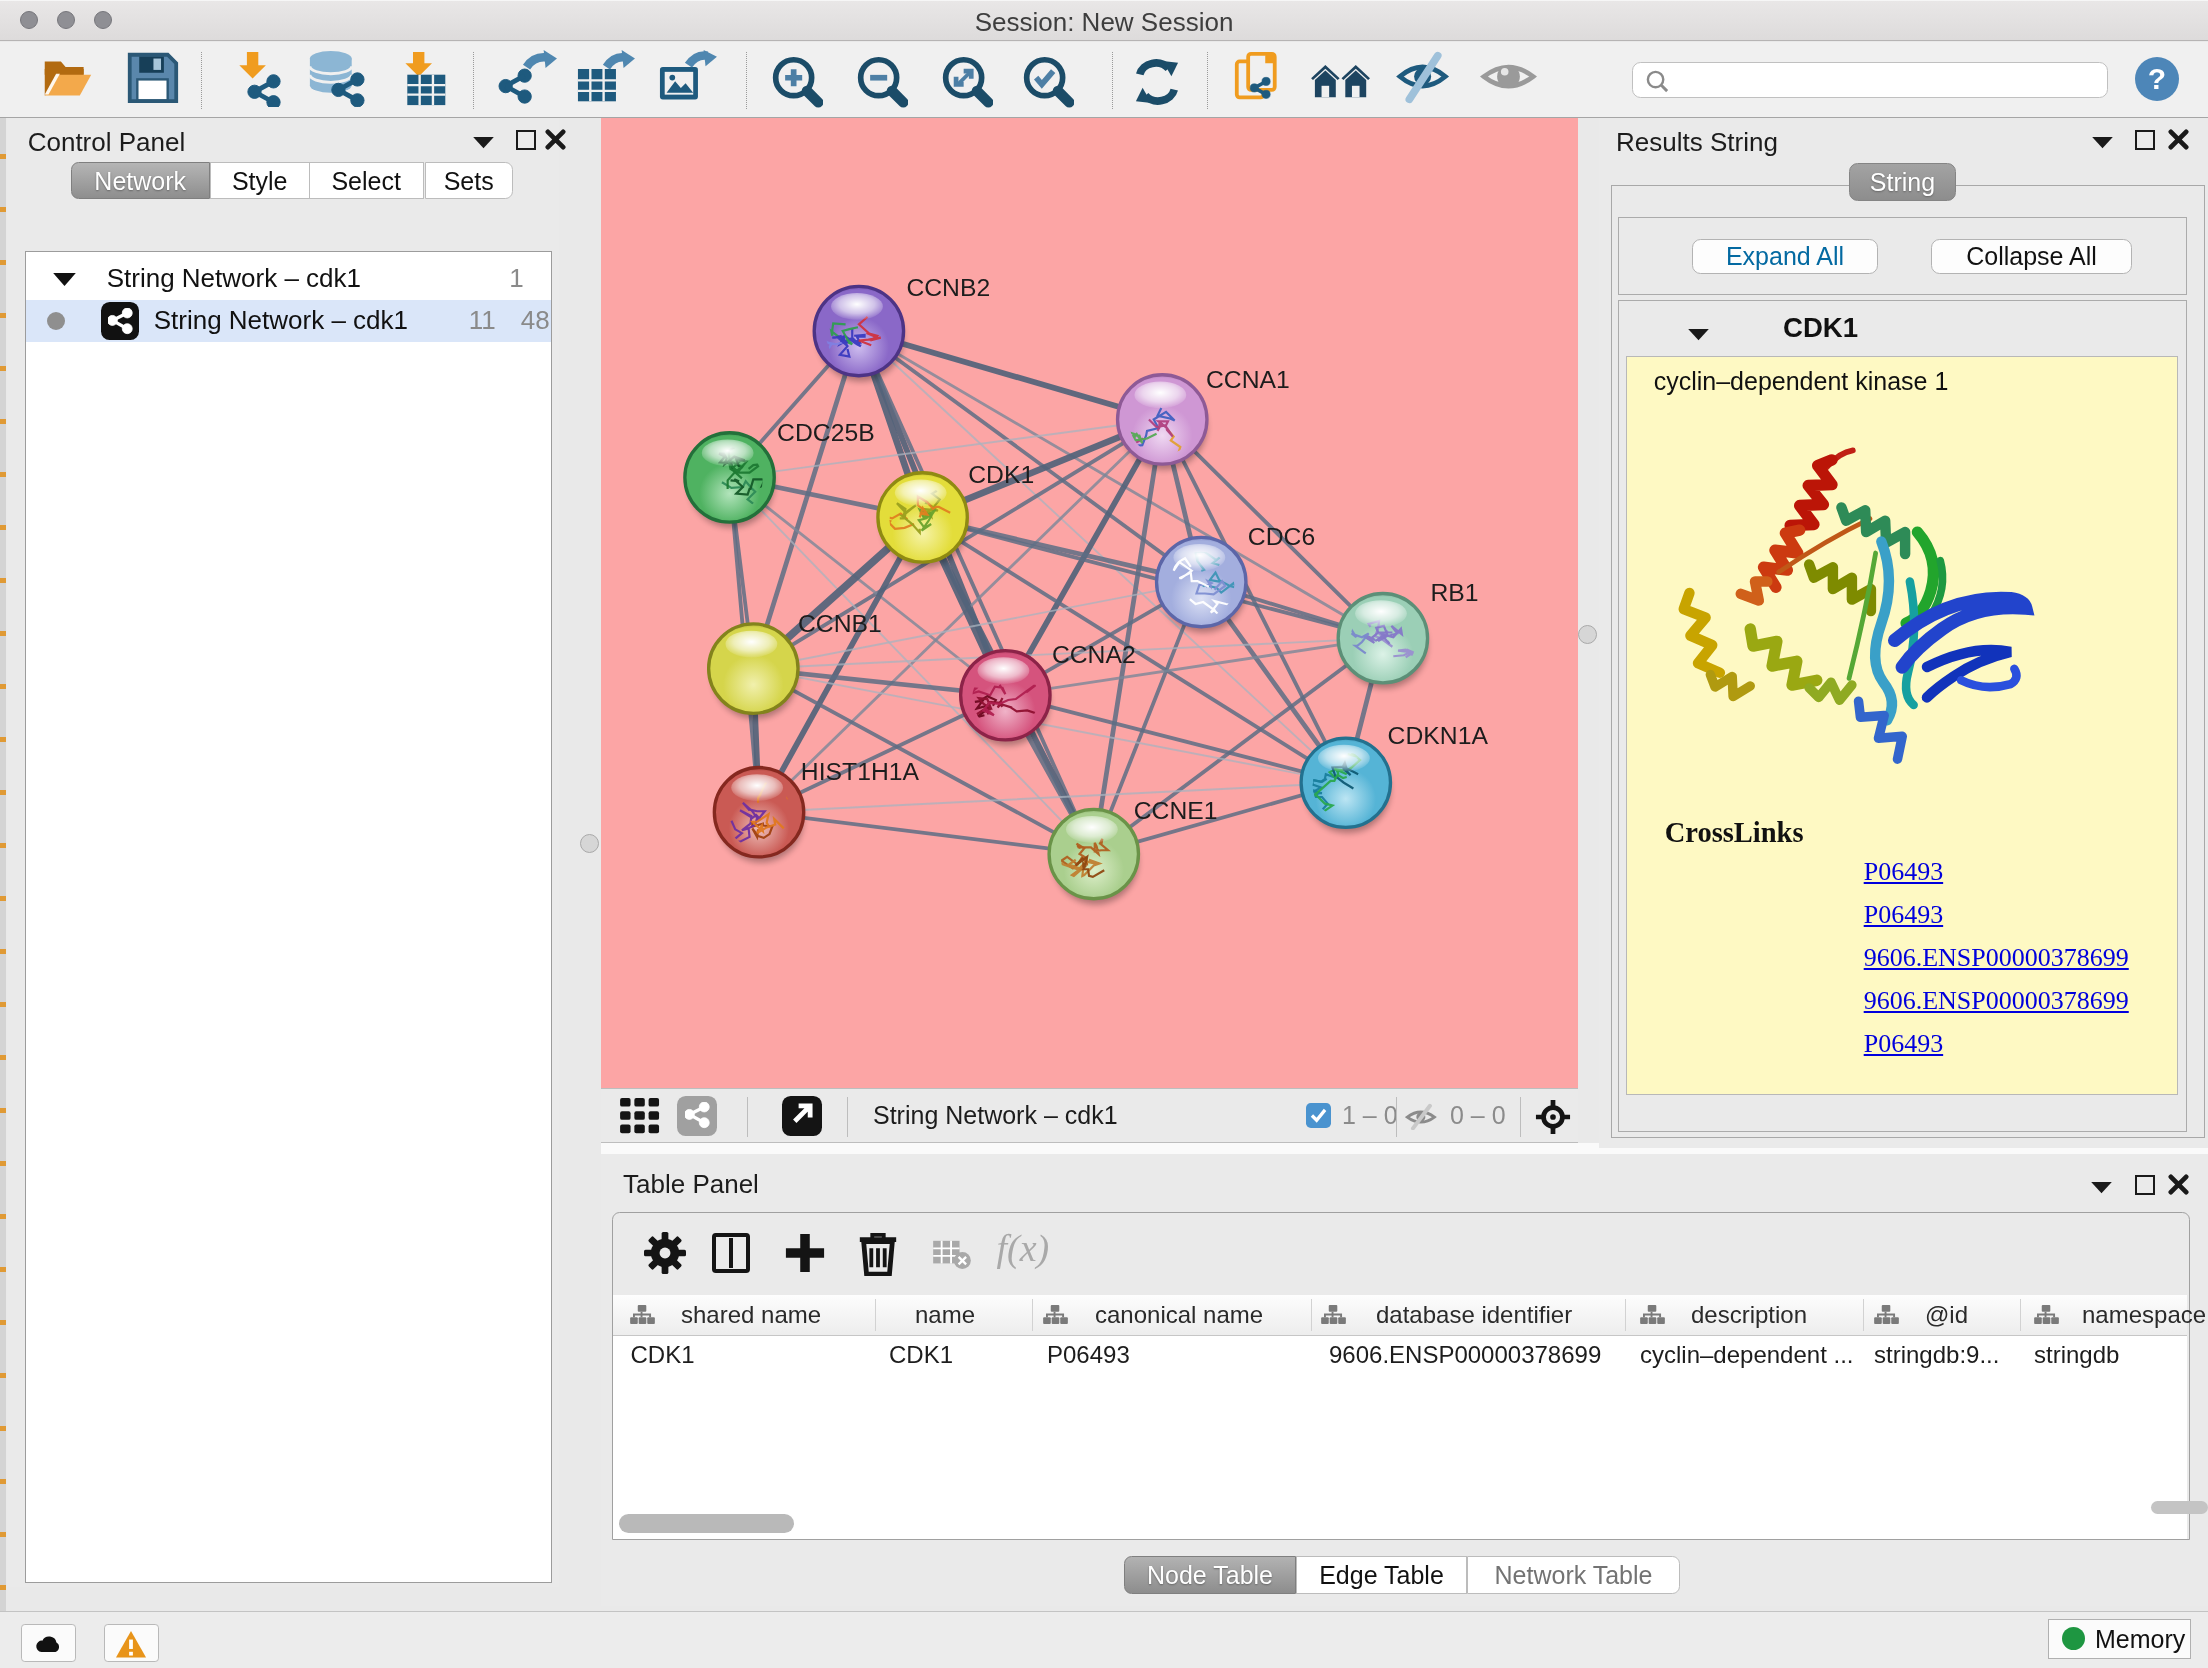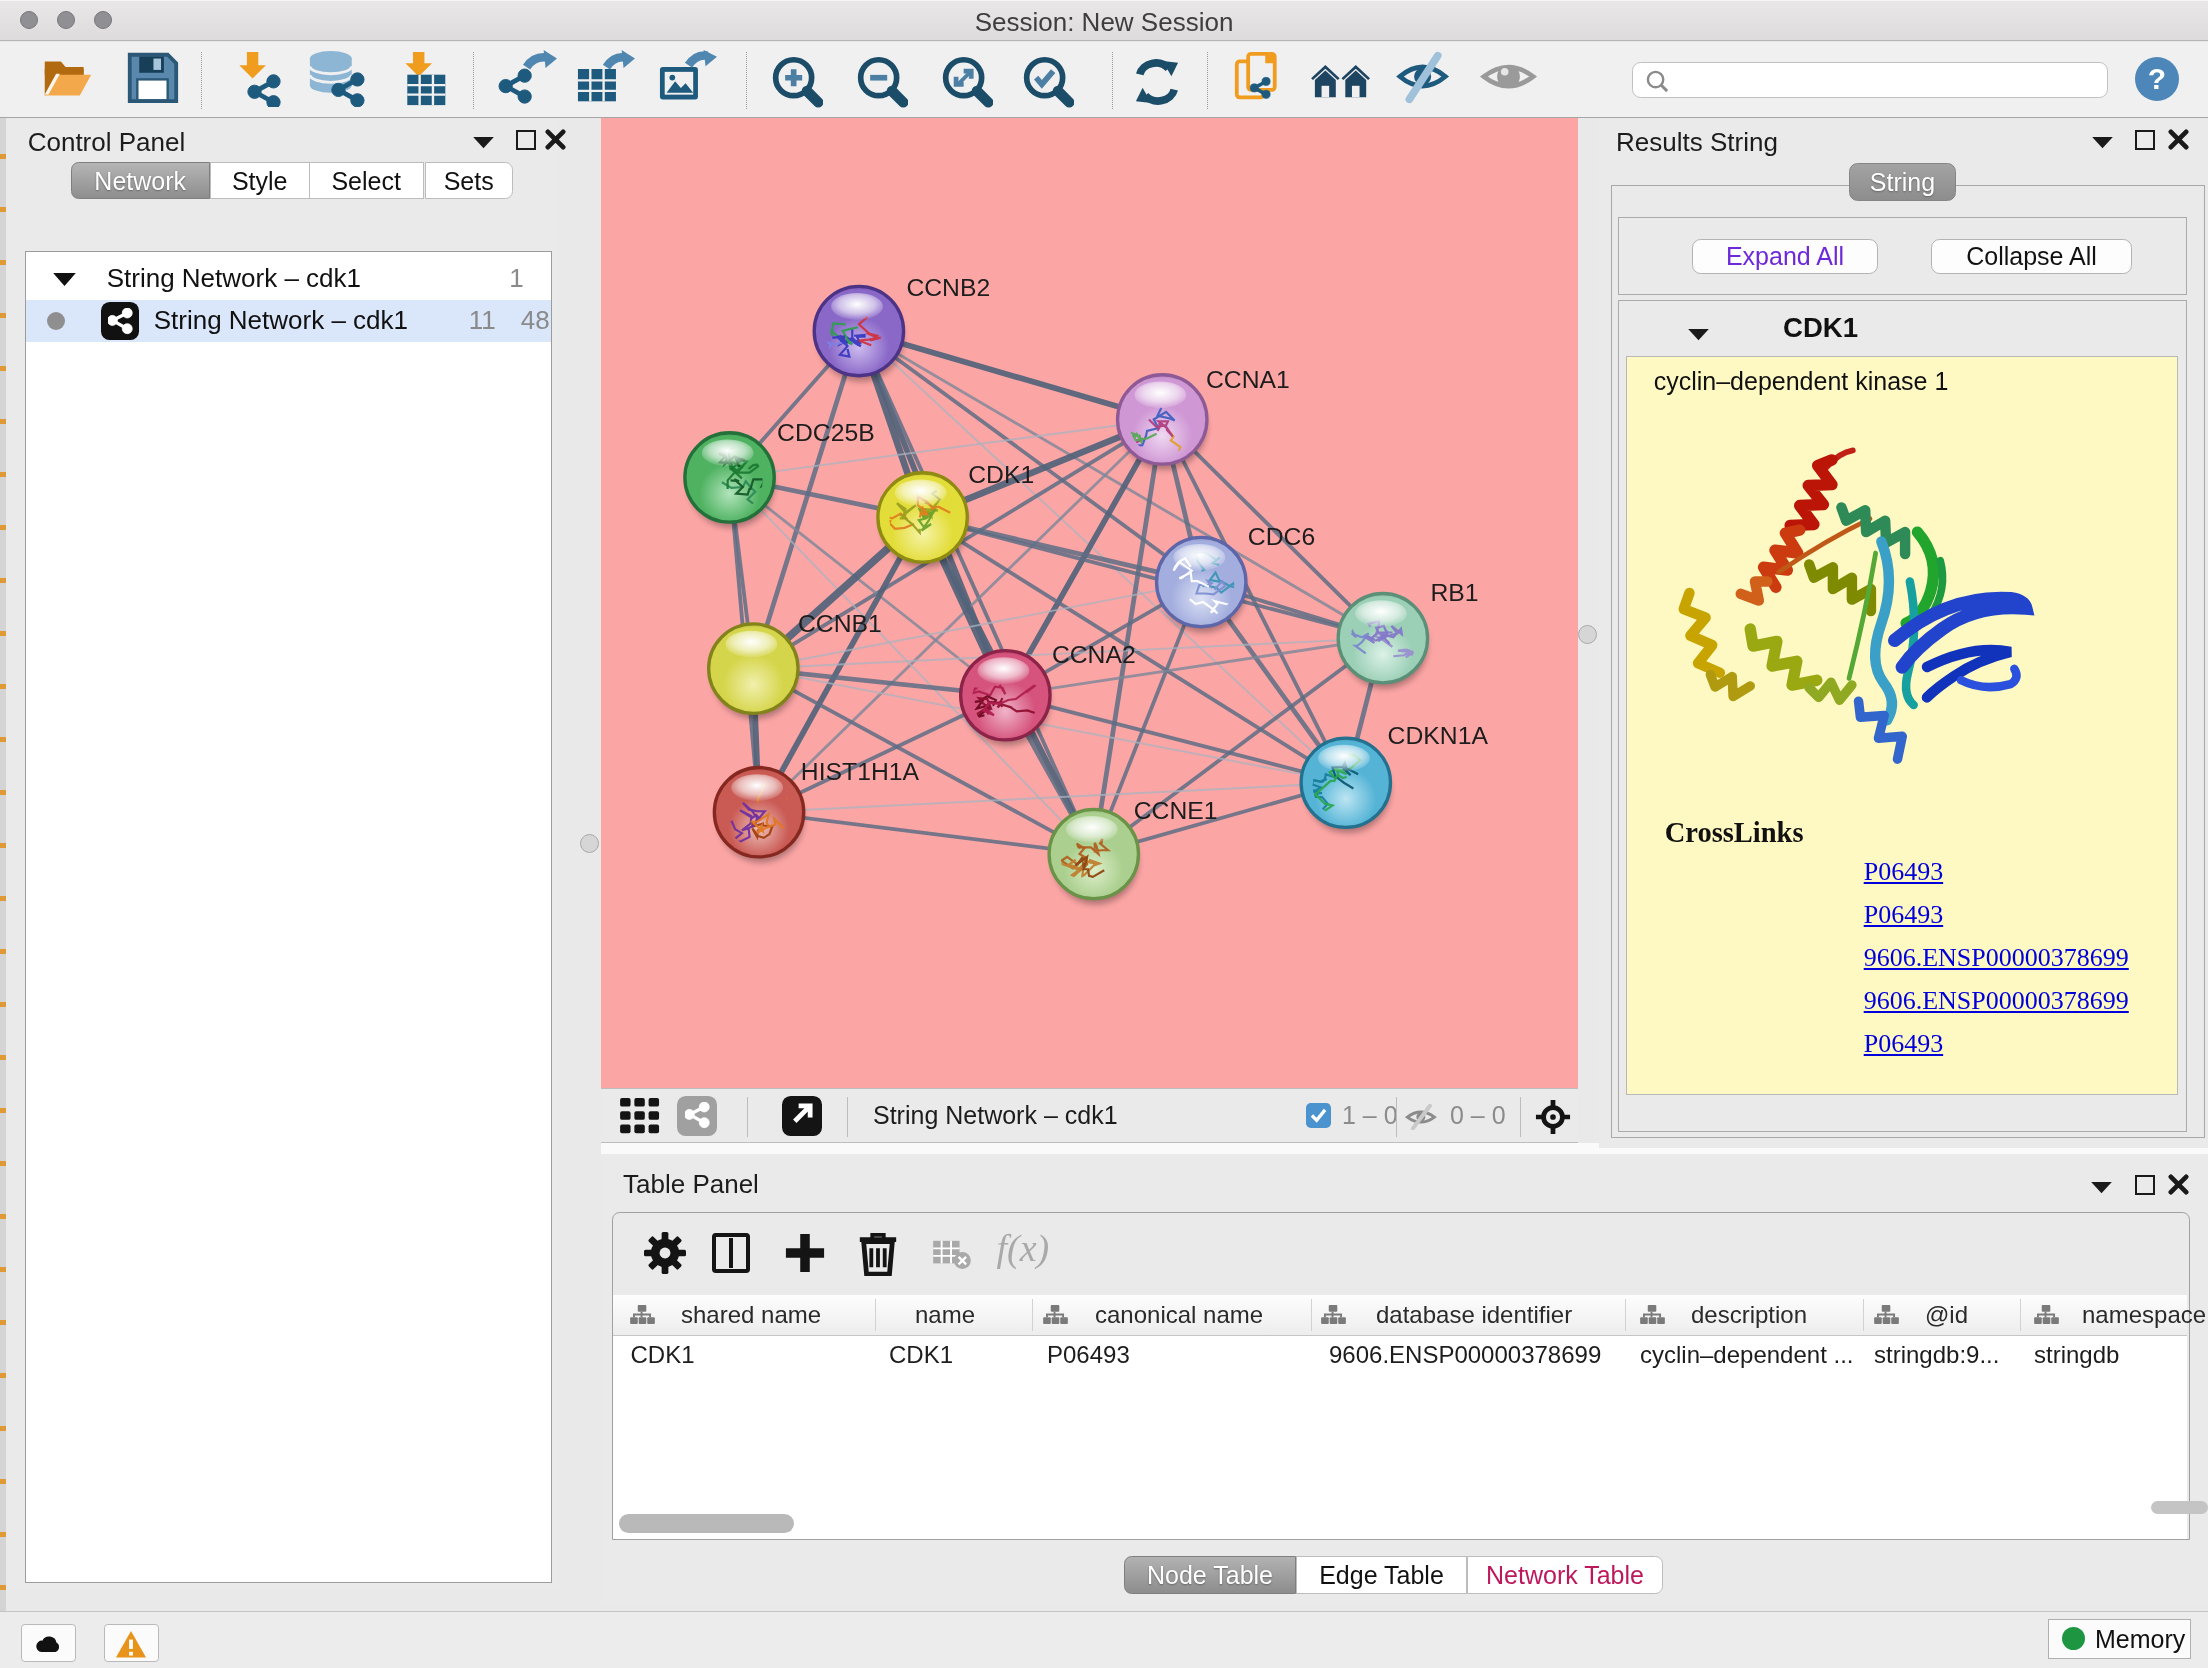--- a/index.html
+++ b/index.html
@@ -561,21 +561,21 @@
  <svg class="abs" style="left:491px;top:17px" width="25" height="15" viewBox="0 0 26 16">
       <path d="M2 2 h22 l-11 12z" fill="#1a1a1a"></path>
     </svg>
  <div class="abs" style="left:536px;top:12.4px;width:20px;height:20px;border:2.9px solid #1a1a1a"></div>
  <svg class="abs" style="left:569px;top:11.4px" width="21" height="21" viewBox="0 0 22 22">
       <path d="M3 3 L19 19 M19 3 L3 19" stroke="#1a1a1a" stroke-width="5" stroke-linecap="round"></path>
     </svg>
  <div class="abs" style="left:250px;top:45px;width:107px;height:38px;background:linear-gradient(#a3a3a3,#8d8d8d);border:1px solid #858585;border-radius:8.6px;color:#fff;font-size:25px;text-align:center;line-height:36px;text-shadow:0 1px 1.9px #666;z-index:2">String</div>
  <div class="abs" style="left:12.4px;top:67px;width:594px;height:953px;border:1.9px solid #a8a8a8"></div>
  <div class="abs" style="left:19px;top:99px;width:569px;height:78px;border:1.9px solid #ababab">
-   <div class="abs" style="left:73px;top:21px;width:186px;height:35px;background:#fdfdfd;border:1.9px solid #b3b3b3;border-radius:8.6px;font-size:25px;text-align:center;line-height:32px;color:#6d28d9">Expand All</div>
+   <div class="abs" style="left:73px;top:21px;width:186px;height:35px;background:#fdfdfd;border:1.9px solid #b3b3b3;border-radius:8.6px;font-size:25px;text-align:center;line-height:32px;color:#0369a1">Expand All</div>
    <div class="abs" style="left:312px;top:21px;width:201px;height:35px;background:#fdfdfd;border:1.9px solid #b3b3b3;border-radius:8.6px;font-size:25px;text-align:center;line-height:32px;color:#111">Collapse All</div>
  </div>
  <div class="abs" style="left:19px;top:182px;width:569px;height:832px;border:1.9px solid #ababab">
    <svg class="abs" style="left:67px;top:26px" width="25" height="15" viewBox="0 0 26 16">
         <path d="M2 2 h22 l-11 12z" fill="#1a1a1a"></path>
       </svg>
    <div class="abs" style="left:164px;top:10.5px;font-size:27.6px;font-weight:bold;color:#111">CDK1</div>
    <div class="abs" style="left:6.7px;top:55px;width:552px;height:739px;background:#fef9c3;border:1.9px solid #b8b8b8">
      <div class="abs" style="left:27px;top:9.5px;font-size:25px;color:#111">cyclin–dependent kinase 1</div>
      <div class="abs" style="left:38px;top:460px;font-family:'Liberation Serif',serif;font-size:28.5px;font-weight:bold;color:#111">CrossLinks</div>
@@ -645,21 +645,21 @@
       </svg>
    <div class="abs" style="left:384px;top:13.3px;font-family:'Liberation Serif',serif;font-style:italic;font-size:38px;color:#a9a9a9">f(x)</div>
    
    <div class="abs" style="left:0px;top:82px;width:1574px;height:244px;background:#fff;border-top:1.9px solid #a0a0a0">
      <div class="abs" style="left:0;top:0;width:1574px;height:40px;background:linear-gradient(#fcfcfc,#ececec);border-bottom:1.9px solid #c4c4c4"></div>
    </div>
  </div>
 
  <div class="abs" style="left:523px;top:402px;width:172px;height:38px;background:linear-gradient(#b2b2b2,#8d8d8d);border:1px solid #7f7f7f;border-radius:7.6px 0 0 7.6px;color:#fff;font-size:25px;text-align:center;line-height:37px;text-shadow:0 1px 1.9px #666">Node Table</div>
  <div class="abs" style="left:695px;top:402px;width:171px;height:38px;background:#fff;border:1px solid #bcbcbc;font-size:25px;text-align:center;line-height:37px;color:#111">Edge Table</div>
- <div class="abs" style="left:866px;top:402px;width:196px;height:38px;background:#fff;border:1px solid #bcbcbc;border-radius:0 7.6px 7.6px 0;font-size:25px;text-align:center;line-height:37px;color:#be185d">Network Table</div>
+ <div class="abs" style="left:866px;top:402px;width:213px;height:38px;background:#fff;border:1px solid #bcbcbc;border-radius:0 7.6px 7.6px 0;font-size:25px;text-align:center;line-height:37px;color:#737373">Network Table</div>
 </div>
 <div class="abs" style="left:601px;top:1154px;width:1607px;height:452px;pointer-events:none">
 <div class="abs" style="left:12.4px;top:141px;width:1574px;height:41px;background:linear-gradient(#fdfdfd,#ededed);border-bottom:1.9px solid #c6c6c6"></div>
 <div class="abs" style="left:274px;top:145px;height:32px;border-left:1.9px solid #d2d2d2"></div>
 <div class="abs" style="left:431px;top:145px;height:32px;border-left:1.9px solid #d2d2d2"></div>
 <div class="abs" style="left:710px;top:145px;height:32px;border-left:1.9px solid #d2d2d2"></div>
 <div class="abs" style="left:1024px;top:145px;height:32px;border-left:1.9px solid #d2d2d2"></div>
 <div class="abs" style="left:1262px;top:145px;height:32px;border-left:1.9px solid #d2d2d2"></div>
 <div class="abs" style="left:1419px;top:145px;height:32px;border-left:1.9px solid #d2d2d2"></div>
 <svg class="abs" style="left:28.5px;top:151px" width="25" height="19" viewBox="0 0 26 20">

